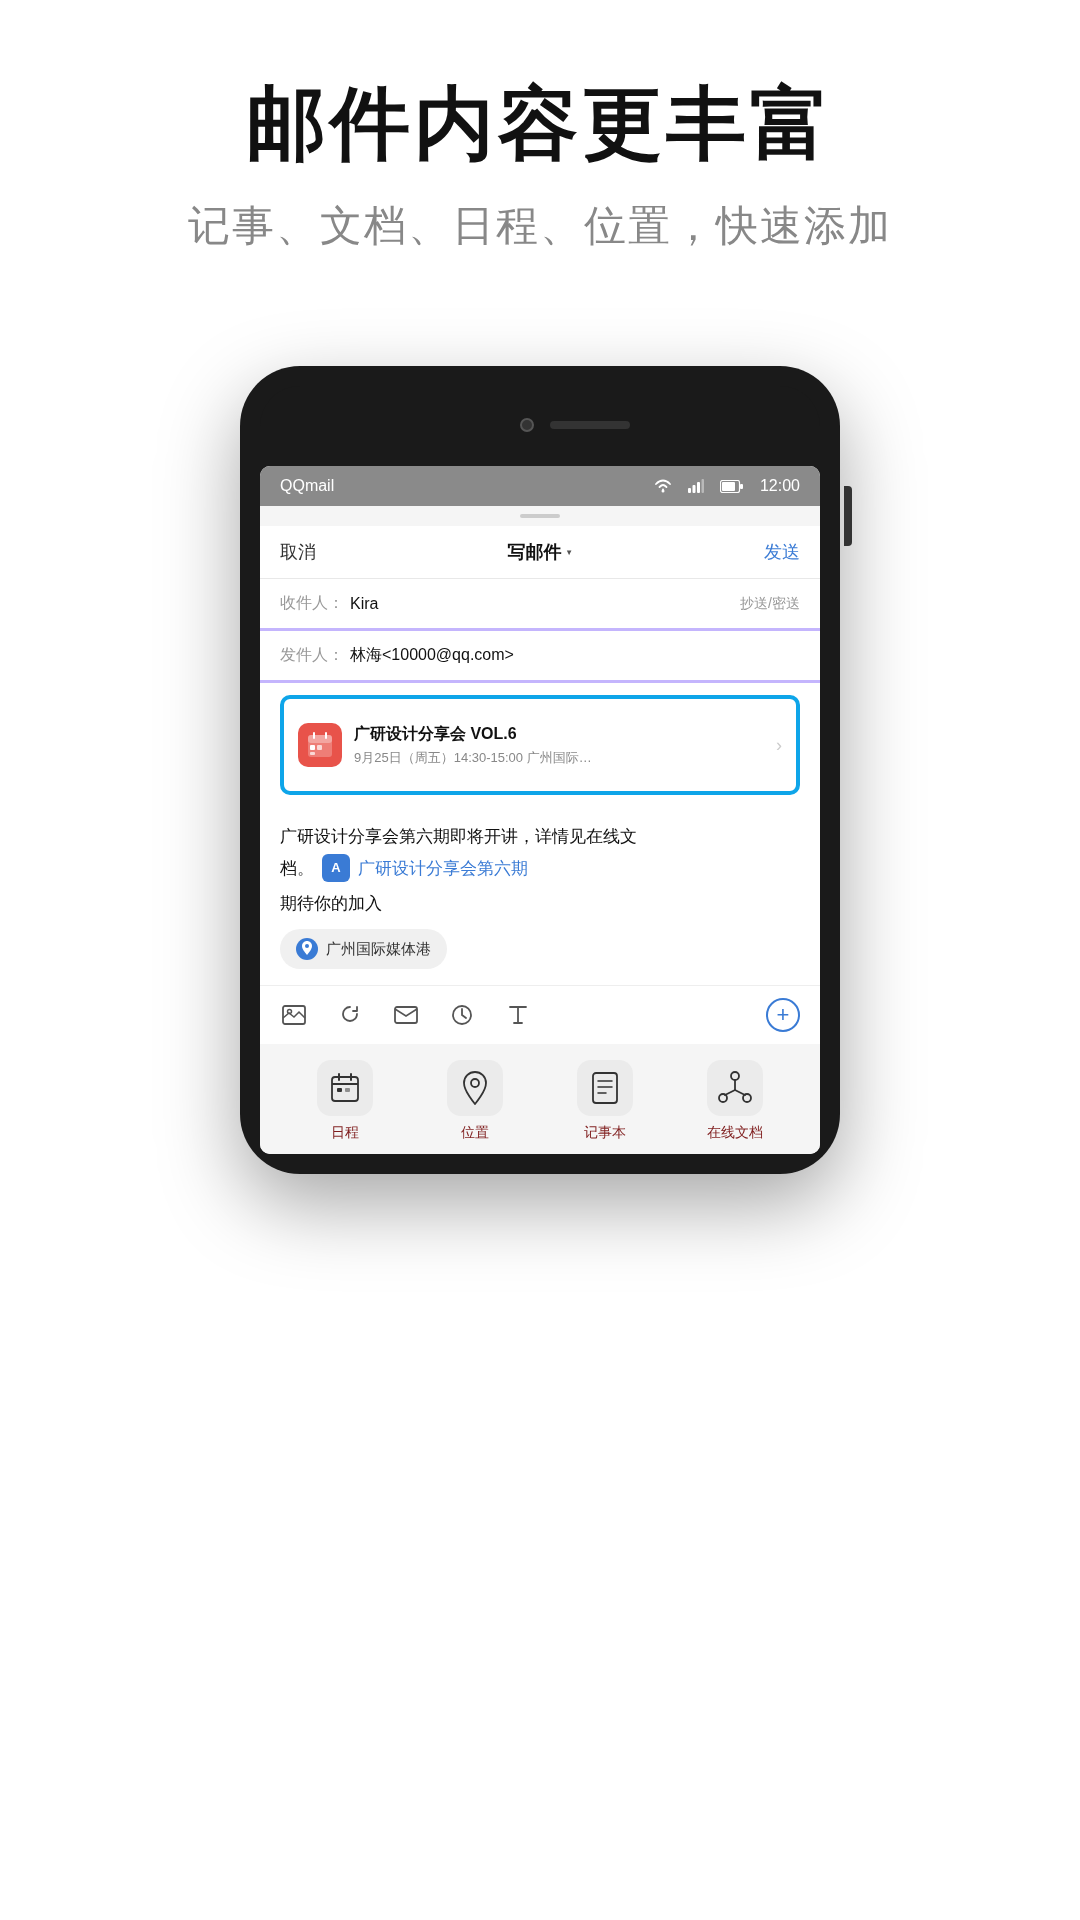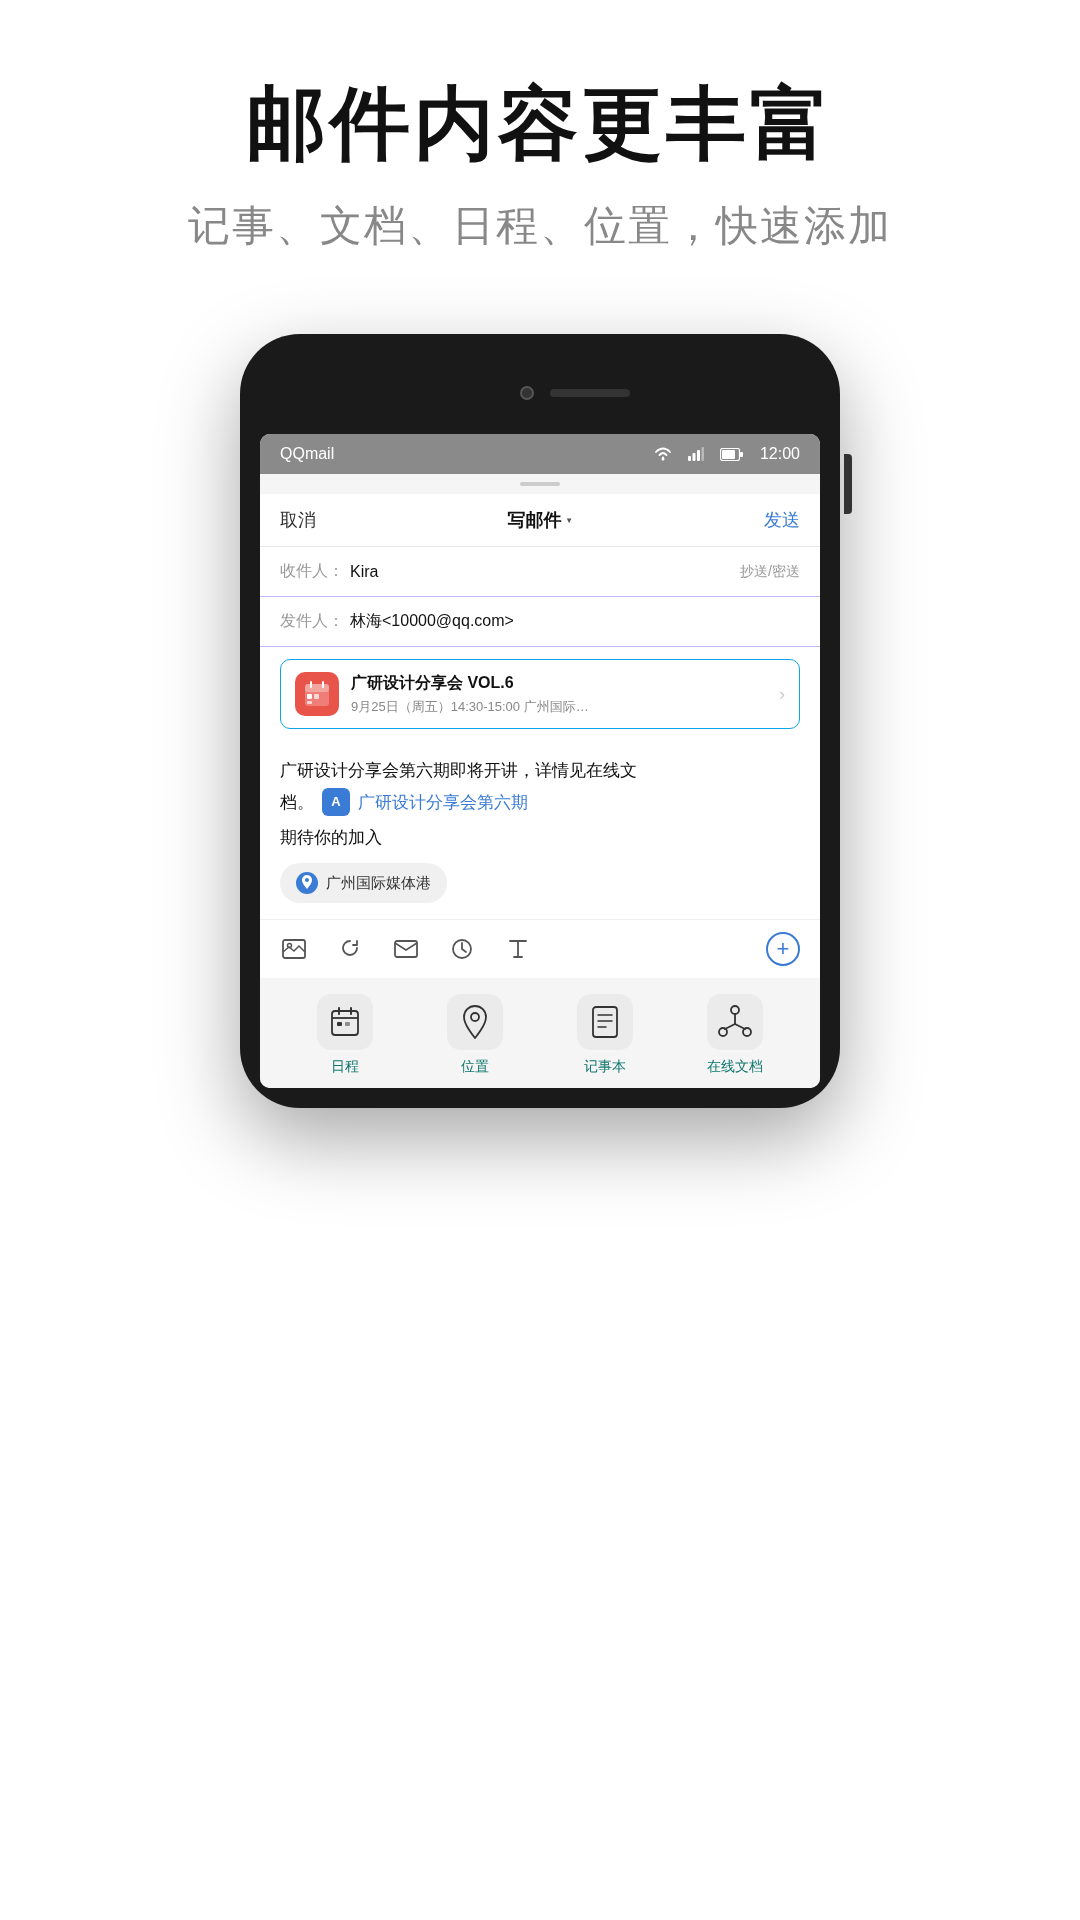--- a/index.html
+++ b/index.html
@@ -40,20 +40,21 @@
       margin-top: 40px;
     }
 
     .phone-mockup {
       width: 600px;
       background: #1a1a1a;
       border-radius: 60px;
       padding: 20px;
       box-shadow: 0 30px 80px rgba(0,0,0,0.35);
       position: relative;
+      margin-top: 32px;
     }
 
     
     .phone-top-bar {
       background: #1a1a1a;
       border-radius: 40px 40px 0 0;
       height: 80px;
       display: flex;
       align-items: center;
       justify-content: center;
@@ -169,46 +170,46 @@
       font-size: 18px;
       color: #3a7bd5;
       font-weight: 500;
     }
 
     
     .email-field {
       display: flex;
       align-items: center;
       padding: 14px 20px;
-      border-bottom: 1px solid #c4b5fd;
+      border-bottom: 3px solid #c4b5fd;
       background: #fff;
     }
     .email-field-label {
       font-size: 16px;
       color: #999999;
       min-width: 70px;
     }
     .email-field-value {
       font-size: 16px;
       color: #111111;
       flex: 1;
     }
     .email-field-cc {
       font-size: 14px;
       color: #999999;
     }
 
     
     .calendar-attachment {
       margin: 12px 20px;
-      border: 1px solid #0ea5e9;
+      border: 4px solid #0ea5e9;
       border-radius: 10px;
       display: flex;
       align-items: center;
-      padding: 12px 14px;
+      padding: 24px 14px;
       background: #fff;
     }
     .cal-icon {
       width: 44px;
       height: 44px;
       background: #e8534a;
       border-radius: 10px;
       display: flex;
       align-items: center;
       justify-content: center;
@@ -357,21 +358,21 @@
       width: 56px;
       height: 56px;
       background: #ebebeb;
       border-radius: 14px;
       display: flex;
       align-items: center;
       justify-content: center;
     }
     .action-label {
       font-size: 14px;
-      color: #0f766e;
+      color: #7f1d1d;
     }
   </style>
 </head>
 <body>
 
 <div class="page-header">
   <div class="page-title">邮件内容更丰富</div>
   <div class="page-subtitle">记事、文档、日程、位置，快速添加</div>
 </div>
 

